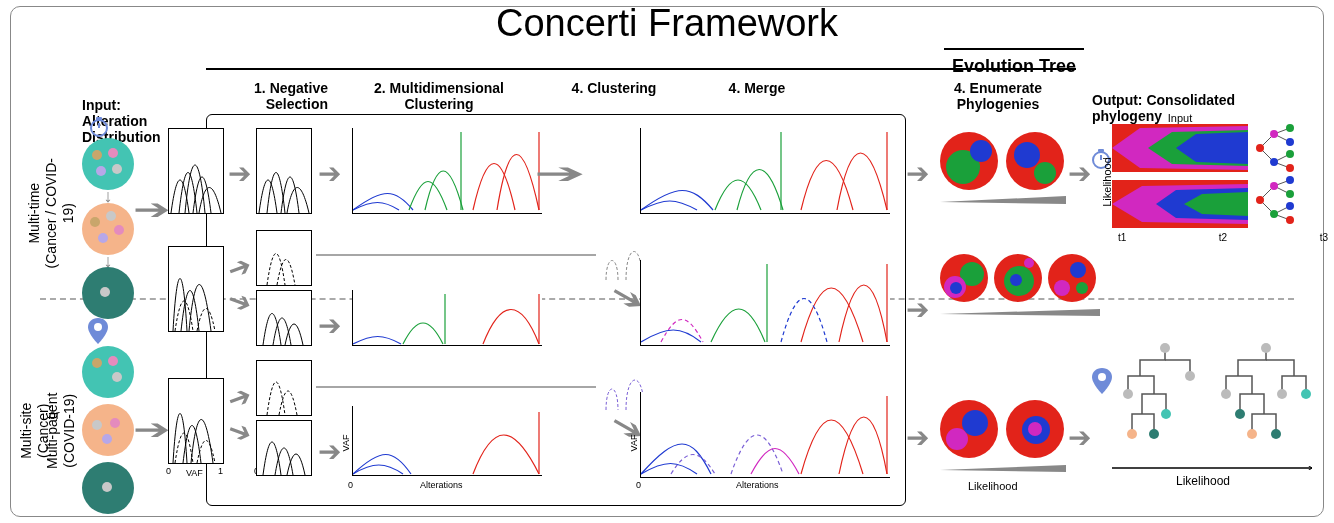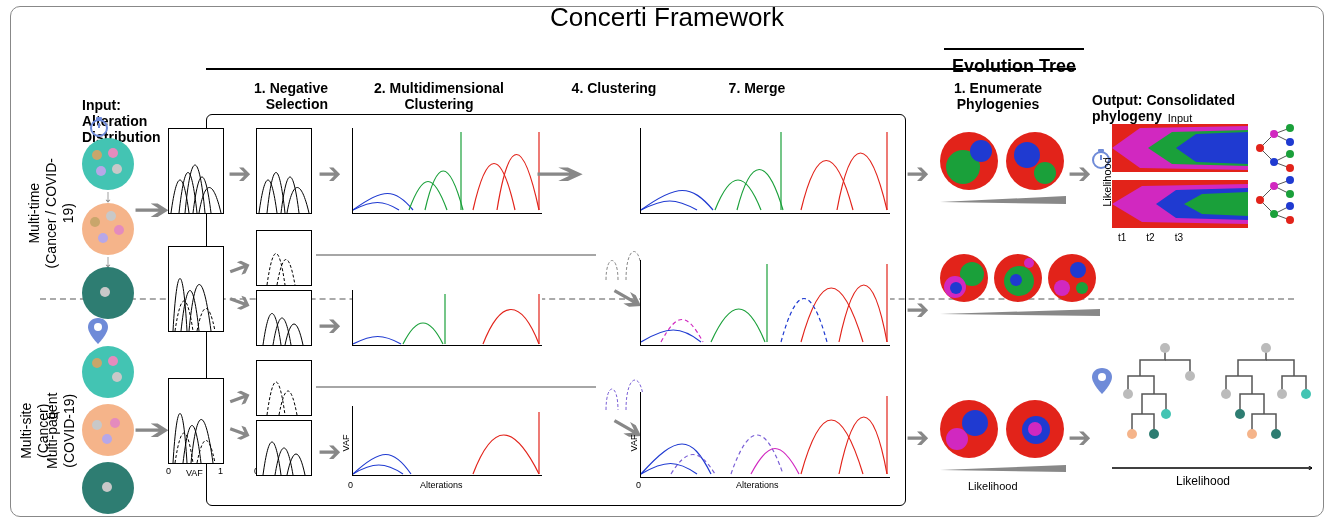--- a/index.html
+++ b/index.html
@@ -14,21 +14,21 @@
   .frame {
     position: absolute;
     left: 10px; right: 10px; top: 6px; bottom: 6px;
     border: 1px solid #888;
     border-radius: 10px;
   }
   .title {
     position: absolute;
     top: 2px; left: 0; right: 0;
     text-align: center;
-    font-size: 26px;
+    font-size: 38px;
     font-weight: 400;
     font-family: "Segoe UI", Arial, sans-serif;
   }
   .section-bar {
     position: absolute;
     top: 56px; left: 206px; width: 870px;
     text-align: center;
   }
   .section-bar .label {
     background: #fff;
@@ -112,22 +112,22 @@
 <div class="evolution-label" style="top:56px; left:944px; width:140px; text-align:center;">
   <div class="hr"></div>
   <span>Evolution Tree</span>
 </div>
 
 <div class="steps-label" style="top:80px; left:218px; width:110px; text-align:right; white-space:pre-line;">1. Negative
 Selection</div>
 <div class="steps-label" style="top:80px; left:354px; width:170px; text-align:center; white-space:pre-line;">2. Multidimensional
 Clustering</div>
 <div class="steps-label" style="top:80px; left:554px; width:120px; text-align:center;">4. Clustering</div>
-<div class="steps-label" style="top:80px; left:712px; width:90px; text-align:center;">7. Merge</div>
-<div class="steps-label" style="top:80px; left:928px; width:140px; text-align:center; white-space:pre-line;">1. Enumerate
+<div class="steps-label" style="top:80px; left:712px; width:90px; text-align:center;">4. Merge</div>
+<div class="steps-label" style="top:80px; left:928px; width:140px; text-align:center; white-space:pre-line;">4. Enumerate
 Phylogenies</div>
 
 <div class="input-label" style="top:97px; left:82px; width:140px; font-size:14px; white-space:pre-line;">Input:
 Alteration Distribution</div>
 
 <div class="input-label" style="top:92px; left:1092px; width:220px; font-size:14px; white-space:pre-line;">Output: Consolidated
 phylogeny</div>
 
 <div class="step-box" style="top:114px; left:206px; width:700px; height:392px;"></div>
 
@@ -495,21 +495,21 @@
     <path d="M0 24 L28 4 L136 2 L136 46 L28 44 Z" fill="#d128c0"></path>
     <path d="M36 24 L60 8 L136 6 L136 42 L60 40 Z" fill="#1aa03a"></path>
     <path d="M64 24 L84 10 L136 8 L136 40 L84 38 Z" fill="#1f3ad1"></path>
   </svg>
   <svg width="136" height="48" viewBox="0 0 136 48" style="margin-top:4px;">
     <rect x="0" y="0" width="136" height="48" fill="#e2231a"></rect>
     <path d="M0 24 L30 6 L136 4 L136 44 L30 42 Z" fill="#d128c0"></path>
     <path d="M44 24 L64 10 L136 8 L136 40 L64 38 Z" fill="#1f3ad1"></path>
     <path d="M72 24 L90 14 L136 12 L136 36 L90 34 Z" fill="#1aa03a"></path>
   </svg>
-  <div style="display:flex; justify-content:flex-start; font-size:10px; padding:0 6px;gap:20px;">
+  <div style="display:flex; justify-content:space-between; font-size:10px; padding:0 6px;gap:20px;">
     <span>t1</span>
     <span>t2</span>
     <span>t3</span>
   </div>
 </div>
 
 <div style="position:absolute; top:124px; left:1256px;">
   <svg width="56" height="48" viewBox="0 0 56 48">
     <g stroke="#555" stroke-width="1" fill="none">
       <line x1="4" y1="24" x2="18" y2="10"></line>

